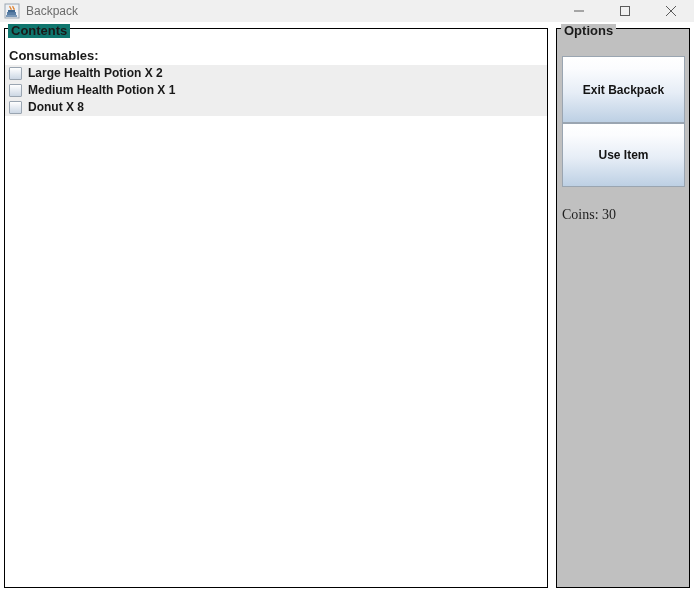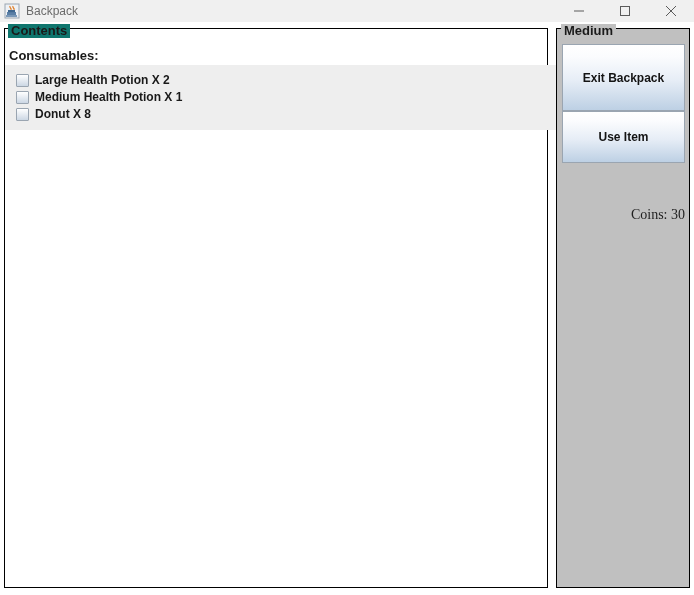--- a/index.html
+++ b/index.html
@@ -114,21 +114,21 @@
     white-space: nowrap;
   }
 
   
   .item-list {
     position: absolute;
     left: 5px;
     top: 65px;
     width: 542px;
     background: #eeeeee;
-    padding: 7px;
+    padding: 0;
   }
   .item-row {
     height: 17px;
     display: flex;
     align-items: center;
     padding-left: 4px;
     background: #eeeeee;
   }
   .item-checkbox {
     width: 13px;
@@ -157,31 +157,32 @@
     border: 1px solid #9aa5b1;
     background: linear-gradient(to bottom, #ffffff 0%, #fbfcfe 18%, #e6edf6 55%, #bdd0e4 100%);
     display: flex;
     align-items: center;
     justify-content: center;
     font-size: 12px;
     font-weight: bold;
     color: #141414;
     font-family: "Liberation Sans", sans-serif;
     cursor: default;
+    margin-top: 12px;
   }
   #exit-backpack-button { top: 44px; height: 67px; }
-  #use-item-button { top: 111px; height: 52px; }
+  #use-item-button { top: 111px; height: 64px; }
 
   
   .coins-label {
     position: absolute;
     left: 562px;
     top: 207px;
     width: 123px;
-    text-align: right;
+    text-align: left;
     font-family: "Liberation Serif", serif;
     font-size: 14px;
     color: #1f1f1f;
     white-space: nowrap;
   }
 </style>
 </head>
 <body>
 
 <div class="titlebar">
@@ -230,18 +231,18 @@
     <span class="item-checkbox"></span>
     <span class="item-label">Medium Health Potion X 1</span>
   </div>
   <div class="item-row">
     <span class="item-checkbox"></span>
     <span class="item-label">Donut X 8</span>
   </div>
 </div>
 
 <div class="options-panel"></div>
-<div class="options-legend">Medium</div>
+<div class="options-legend">Options</div>
 
 <div class="opt-button" id="exit-backpack-button">Exit Backpack</div>
 <div class="opt-button" id="use-item-button">Use Item</div>
 
 <div class="coins-label">Coins: 30</div>
 
 </body></html>

